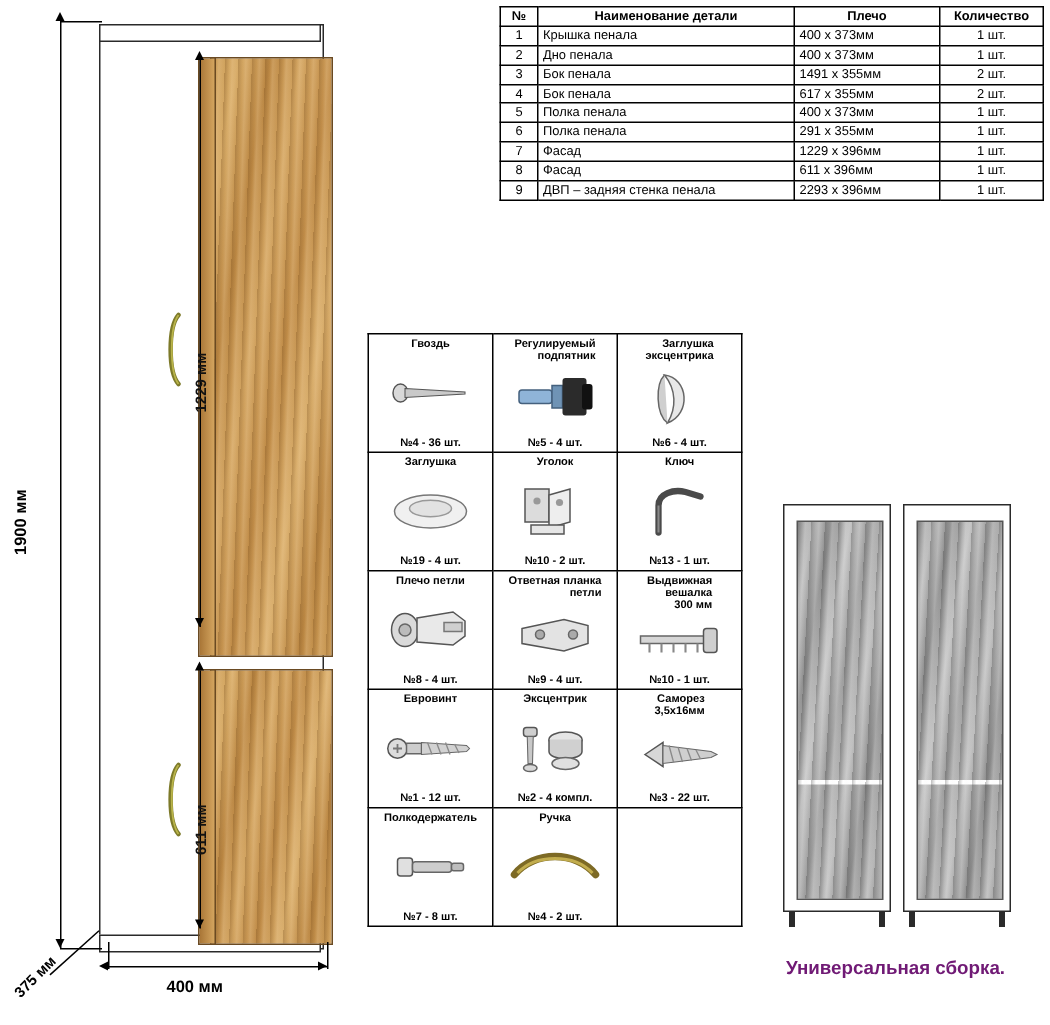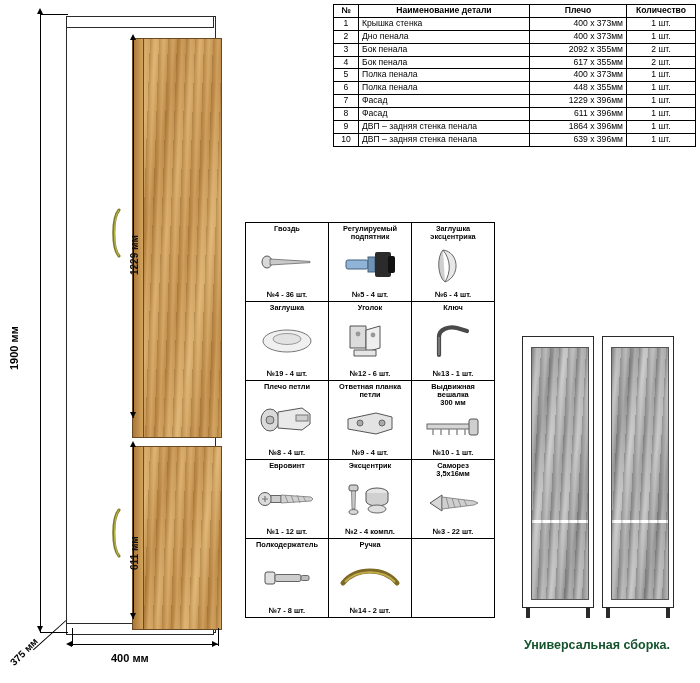--- a/index.html
+++ b/index.html
@@ -7,28 +7,28 @@
 
   
   .abs{position:absolute;}
 
   
   #parts-table{position:absolute;left:333px;top:4px;width:363px;border-collapse:collapse;font-size:8.6px;}
   #parts-table th,#parts-table td{border:1px solid #000;padding:1px 3px;line-height:1.15;}
   #parts-table th{font-weight:bold;text-align:center;background:#fff;}
   #parts-table td.num{text-align:center;width:18px;}
   #parts-table td.name{text-align:left;}
-  #parts-table td.size{text-align:right;width:90px;}
+  #parts-table td.size{text-align:left;width:90px;}
   #parts-table td.qty{text-align:center;width:62px;}
 
   
   #hardware{position:absolute;left:245px;top:222px;width:250px;border-collapse:collapse;}
   #hardware td{border:1px solid #000;width:83px;height:78px;vertical-align:top;padding:0;}
   .hw{display:flex;flex-direction:column;align-items:center;justify-content:space-between;height:100%;padding:2px 1px;box-sizing:border-box;}
-  .hw .t{font-size:7.4px;font-weight:bold;text-align:center;line-height:1.1;}
+  .hw .t{font-size:7.4px;font-weight:bold;text-align:right;line-height:1.1;}
   .hw .pic{flex:1;display:flex;align-items:center;justify-content:center;width:100%;}
   .hw .q{font-size:7.4px;font-weight:bold;text-align:right;}
   td.empty{border:none;}
 
   
   #cabinet{position:absolute;left:48px;top:8px;width:190px;height:630px;}
   .body-white{position:absolute;left:18px;top:8px;width:148px;height:615px;background:#ffffff;border:1.5px solid #2a2a2a;}
   .top-plate{position:absolute;left:18px;top:8px;width:148px;height:12px;background:#fff;border:1.5px solid #2a2a2a;box-sizing:border-box;}
   .door{position:absolute;background:linear-gradient(100deg,#c99a54 0%,#d7ab67 12%,#bb8743 26%,#d2a461 40%,#c08c48 55%,#d9ae6c 70%,#bb8743 85%,#cc9c57 100%);border:1px solid #6a4a22;}
   .door::after{content:"";position:absolute;inset:0;background:repeating-linear-gradient(92deg,rgba(110,70,25,.28) 0px,rgba(110,70,25,0) 3px,rgba(255,225,180,.22) 5px,rgba(110,70,25,0) 9px);}
@@ -52,93 +52,87 @@
   .rot{transform:rotate(-90deg);transform-origin:left top;white-space:nowrap;}
   .rot45{transform:rotate(-45deg);transform-origin:left top;white-space:nowrap;}
 
   
   #pair{position:absolute;left:512px;top:336px;width:166px;height:290px;}
   .pcab{position:absolute;top:0;width:72px;height:272px;background:#fff;border:1.5px solid #2a2a2a;box-sizing:border-box;}
   .pdoor{position:absolute;left:8px;top:10px;width:56px;height:251px;background:linear-gradient(100deg,#9a9a9a 0%,#b9b9b9 10%,#8e8e8e 22%,#c2c2c2 35%,#9c9c9c 48%,#bdbdbd 62%,#8d8d8d 76%,#b4b4b4 90%,#9a9a9a 100%);border:1px solid #555;}
   .pdoor::after{content:"";position:absolute;inset:0;background:repeating-linear-gradient(93deg,rgba(60,60,60,.30) 0px,rgba(60,60,60,0) 3px,rgba(245,245,245,.25) 5px,rgba(60,60,60,0) 9px);}
   .pdoor .split{position:absolute;left:0;right:0;top:172px;height:3px;background:#fff;}
   .pleg{position:absolute;width:4px;height:10px;background:#2a2a2a;top:272px;}
-  #caption{position:absolute;left:497px;top:638px;width:200px;text-align:center;font-size:12.5px;font-weight:bold;color:#14532d;}
+  #caption{position:absolute;left:497px;top:638px;width:200px;text-align:center;font-size:12.5px;font-weight:bold;color:#701a75;}
 </style>
 </head>
 <body>
 
 <table id="parts-table">
   <thead>
     <tr>
       <th>№</th>
       <th>Наименование детали</th>
       <th>Плечо</th>
       <th>Количество</th>
     </tr>
   </thead>
   <tbody id="parts-body">
       <tr>
         <td class="num">1</td>
-        <td class="name">Крышка стенка</td>
+        <td class="name">Крышка пенала</td>
         <td class="size">400 х 373мм</td>
         <td class="qty">1 шт.</td>
       </tr>
       <tr>
         <td class="num">2</td>
         <td class="name">Дно пенала</td>
         <td class="size">400 х 373мм</td>
         <td class="qty">1 шт.</td>
       </tr>
       <tr>
         <td class="num">3</td>
         <td class="name">Бок пенала</td>
-        <td class="size">2092 х 355мм</td>
+        <td class="size">1491 х 355мм</td>
         <td class="qty">2 шт.</td>
       </tr>
       <tr>
         <td class="num">4</td>
         <td class="name">Бок пенала</td>
         <td class="size">617 х 355мм</td>
         <td class="qty">2 шт.</td>
       </tr>
       <tr>
         <td class="num">5</td>
         <td class="name">Полка пенала</td>
         <td class="size">400 х 373мм</td>
         <td class="qty">1 шт.</td>
       </tr>
       <tr>
         <td class="num">6</td>
         <td class="name">Полка пенала</td>
-        <td class="size">448 х 355мм</td>
+        <td class="size">291 х 355мм</td>
         <td class="qty">1 шт.</td>
       </tr>
       <tr>
         <td class="num">7</td>
         <td class="name">Фасад</td>
         <td class="size">1229 х 396мм</td>
         <td class="qty">1 шт.</td>
       </tr>
       <tr>
         <td class="num">8</td>
         <td class="name">Фасад</td>
         <td class="size">611 х 396мм</td>
         <td class="qty">1 шт.</td>
       </tr>
       <tr>
         <td class="num">9</td>
         <td class="name">ДВП – задняя стенка пенала</td>
-        <td class="size">1864 х 396мм</td>
-        <td class="qty">1 шт.</td>
-      </tr>
-      <tr>
-        <td class="num">10</td>
-        <td class="name">ДВП – задняя стенка пенала</td>
-        <td class="size">639 х 396мм</td>
+        <td class="size">2293 х 396мм</td>
         <td class="qty">1 шт.</td>
       </tr>
     </tbody>
 </table>
 
 <div id="cabinet">
   <div class="body-white"></div>
   <div class="top-plate"></div>
   <div class="base"></div>
 
@@ -248,21 +242,21 @@
             <div class="t">Уголок</div>
             <div class="pic">
               <svg width="52" height="38" viewBox="0 0 52 38">
                 <path d="M6 4 h16 v22 h-16 z" fill="#dcdcdc" stroke="#555"></path>
                 <path d="M22 8 l14 -4 v22 l-14 4 z" fill="#eee" stroke="#555"></path>
                 <circle cx="14" cy="12" r="2.4" fill="#999"></circle>
                 <circle cx="29" cy="13" r="2.4" fill="#999"></circle>
                 <path d="M10 28 h22 v6 h-22 z" fill="#e6e6e6" stroke="#555"></path>
               </svg>
             </div>
-            <div class="q">№12 - 6 шт.</div>
+            <div class="q">№10 - 2 шт.</div>
           </div>
         </td>
         <td>
           <div class="hw">
             <div class="t">Ключ</div>
             <div class="pic">
               <svg width="44" height="40" viewBox="0 0 44 40">
                 <path d="M8 34 L8 16 C8 8,18 5,26 7 L36 10" stroke="#4a4a4a" stroke-width="4.2" fill="none" stroke-linecap="round"></path>
                 <path d="M8 34 L8 16" stroke="#8a8a8a" stroke-width="1.4" fill="none"></path>
               </svg>
@@ -375,21 +369,21 @@
         </td>
         <td>
           <div class="hw">
             <div class="t">Ручка</div>
             <div class="pic">
               <svg width="64" height="26" viewBox="0 0 64 26">
                 <path d="M5 18 C18 2,46 2,59 18" stroke="#7d6a25" stroke-width="5" fill="none" stroke-linecap="round"></path>
                 <path d="M7 17 C19 4,45 4,57 17" stroke="#c2ad4e" stroke-width="2" fill="none"></path>
               </svg>
             </div>
-            <div class="q">№14 - 2 шт.</div>
+            <div class="q">№4 - 2 шт.</div>
           </div>
         </td>
         <td class="empty"></td>
       </tr>
     </tbody>
   </table>
 
 <div id="pair">
   <div class="pcab" style="left:10px;">
     <div class="pdoor">

